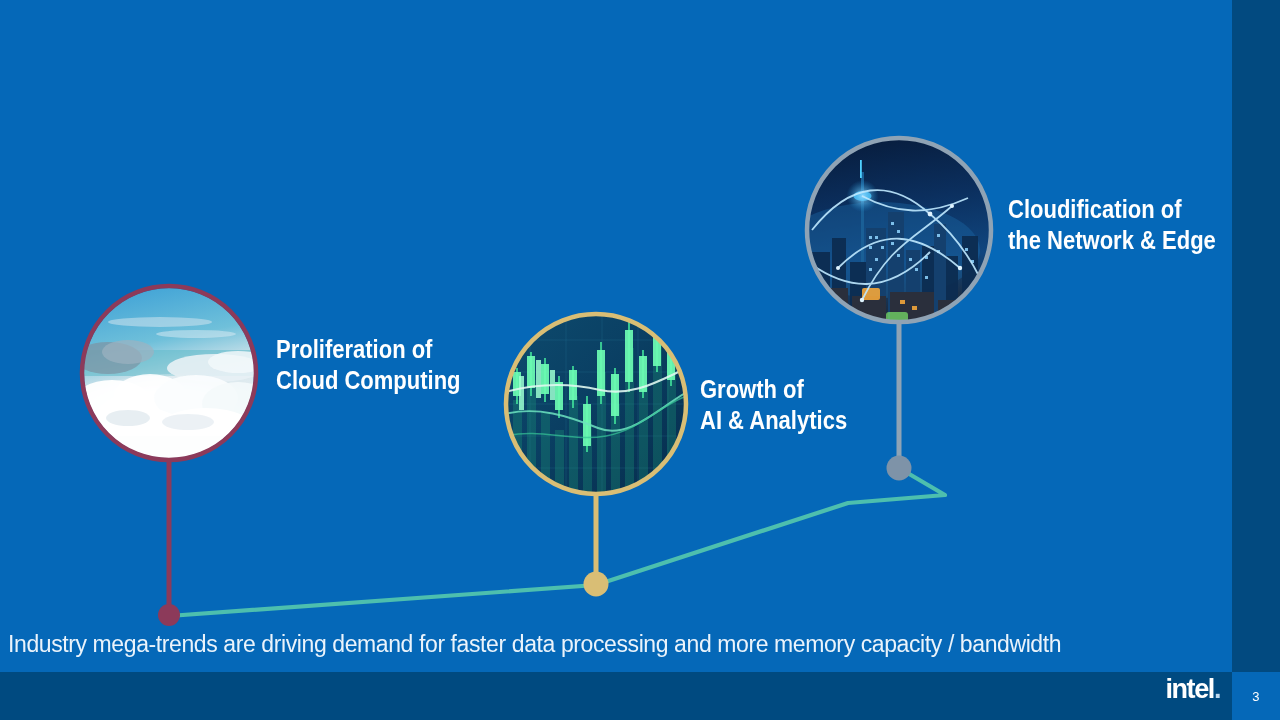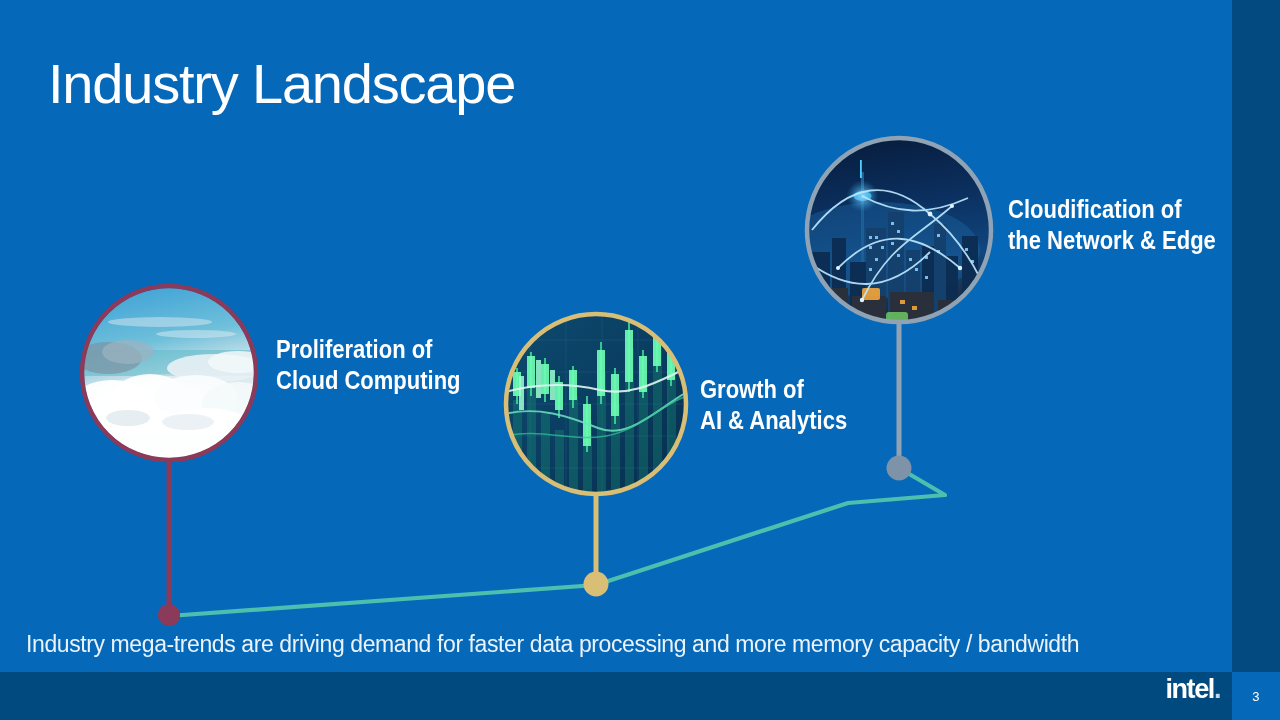--- a/index.html
+++ b/index.html
@@ -62,21 +62,21 @@
     font-weight: 300;
     letter-spacing: -1.2px;
     line-height: 64px;
     white-space: nowrap;
     font-family: "Liberation Sans", sans-serif;
   }
 
   
   .caption {
     position: absolute;
-    left: 26px;
+    left: 8px;
     top: 629px;
     color: #eaf3fb;
     font-size: 23px;
     font-weight: 300;
     letter-spacing: -0.4px;
     line-height: 30px;
     white-space: nowrap;
     font-family: "Liberation Sans", sans-serif;
   }
 
@@ -123,21 +123,20 @@
   #label-ai     { left: 700px; top: 374px; }
   #label-edge   { left: 1008px; top: 194px; }
 </style>
 </head>
 <body>
 
 <div id="slide">
 
   <div class="right-strip"></div>
 
-  <div class="title">Industry Landscape</div>
 
   <svg class="canvas" viewBox="0 0 1280 720">
     <defs>
 
       <clipPath id="clip-cloud">
           <circle cx="169" cy="373" r="85"></circle>
         </clipPath>
       <linearGradient id="sky" x1="0" y1="0" x2="0.2" y2="1">
         <stop offset="0%" stop-color="#3a9fd6"></stop>
         <stop offset="38%" stop-color="#6fc0da"></stop>

